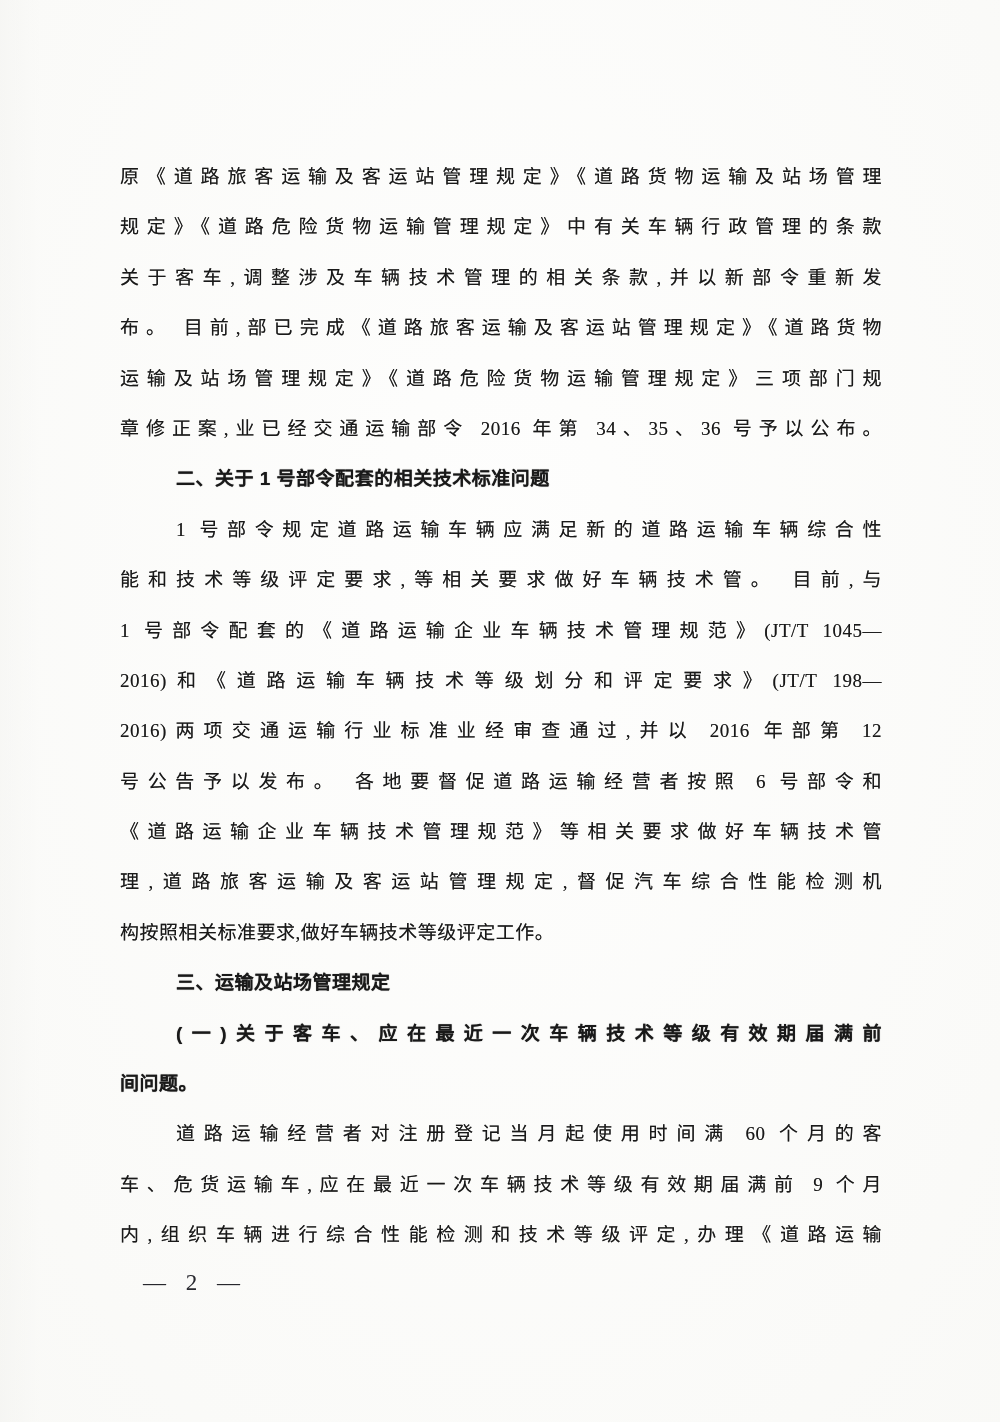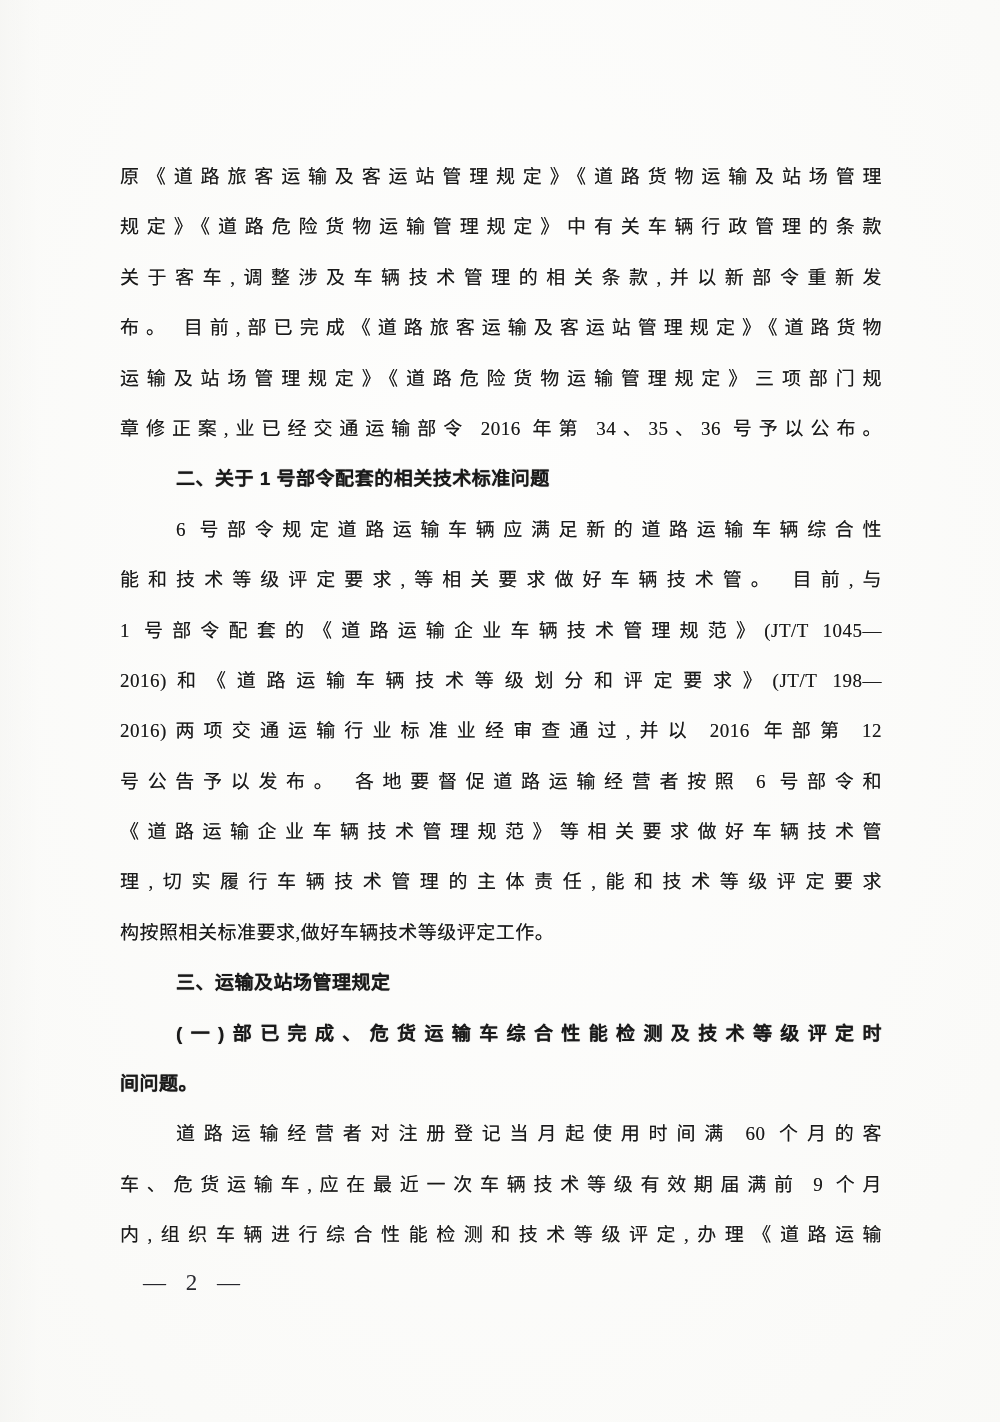--- a/index.html
+++ b/index.html
@@ -69,31 +69,31 @@
 
 <div class="page">
   <div class="textblock" id="textblock">
       <div class="line justify">原《道路旅客运输及客运站管理规定》《道路货物运输及站场管理</div>
       <div class="line justify">规定》《道路危险货物运输管理规定》中有关车辆行政管理的条款</div>
       <div class="line justify">关于客车,调整涉及车辆技术管理的相关条款,并以新部令重新发</div>
       <div class="line justify">布。 目前,部已完成《道路旅客运输及客运站管理规定》《道路货物</div>
       <div class="line justify">运输及站场管理规定》《道路危险货物运输管理规定》三项部门规</div>
       <div class="line justify">章修正案,业已经交通运输部令 2016 年第 34、35、36 号予以公布。</div>
       <div class="line bold indent">二、关于 1 号部令配套的相关技术标准问题</div>
-      <div class="line indent justify">6 号部令规定道路运输车辆应满足新的道路运输车辆综合性</div>
+      <div class="line indent justify">1 号部令规定道路运输车辆应满足新的道路运输车辆综合性</div>
       <div class="line justify">能和技术等级评定要求,等相关要求做好车辆技术管。 目前,与</div>
       <div class="line justify">1 号部令配套的《道路运输企业车辆技术管理规范》(JT/T 1045—</div>
       <div class="line justify">2016)和《道路运输车辆技术等级划分和评定要求》(JT/T 198—</div>
       <div class="line justify">2016)两项交通运输行业标准业经审查通过,并以 2016 年部第 12</div>
       <div class="line justify">号公告予以发布。 各地要督促道路运输经营者按照 6 号部令和</div>
       <div class="line justify">《道路运输企业车辆技术管理规范》等相关要求做好车辆技术管</div>
-      <div class="line justify">理,切实履行车辆技术管理的主体责任,能和技术等级评定要求</div>
+      <div class="line justify">理,道路旅客运输及客运站管理规定,督促汽车综合性能检测机</div>
       <div class="line">构按照相关标准要求,做好车辆技术等级评定工作。</div>
       <div class="line bold indent">三、运输及站场管理规定</div>
-      <div class="line bold indent justify">(一)部已完成、危货运输车综合性能检测及技术等级评定时</div>
+      <div class="line bold indent justify">(一)关于客车、应在最近一次车辆技术等级有效期届满前</div>
       <div class="line bold">间问题。</div>
       <div class="line indent justify">道路运输经营者对注册登记当月起使用时间满 60 个月的客</div>
       <div class="line justify">车、危货运输车,应在最近一次车辆技术等级有效期届满前 9 个月</div>
       <div class="line justify">内,组织车辆进行综合性能检测和技术等级评定,办理《道路运输</div>
     </div>
   <div class="footer">
     <span>— 2 —</span>
   </div>
 </div>
 

